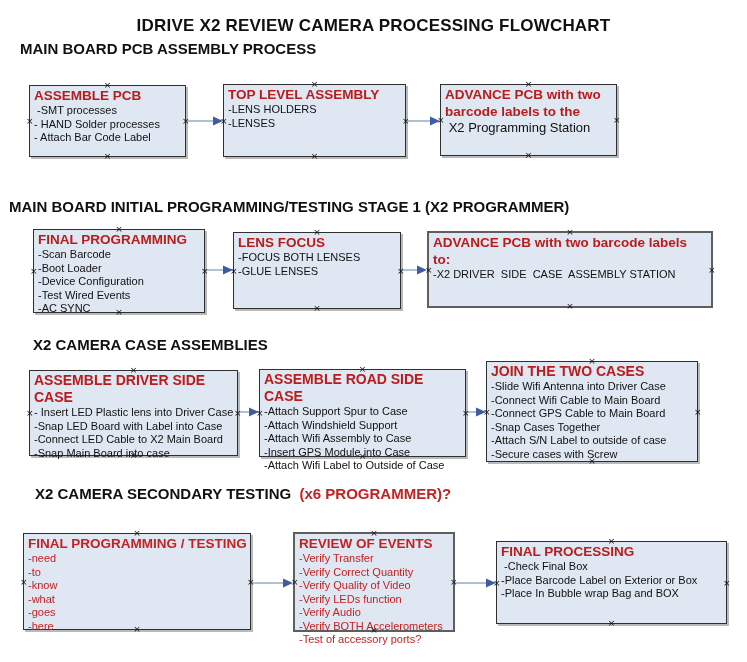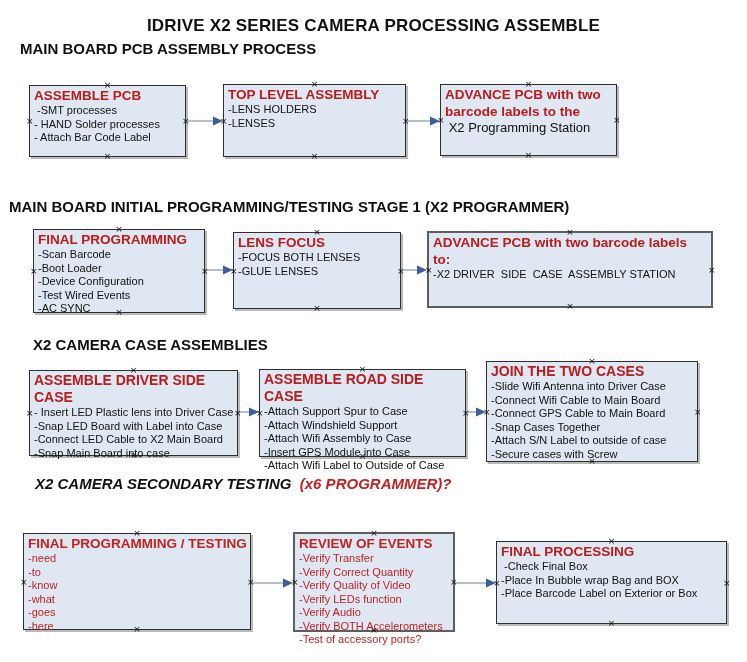--- a/index.html
+++ b/index.html
@@ -38,21 +38,21 @@
   .hb{bottom:-4px;left:50%;transform:translateX(-50%);}
   .hl{left:-4px;top:50%;transform:translateY(-50%);}
   .hr{right:-4.5px;top:50%;transform:translateY(-50%);}
   .arrow{position:absolute;overflow:visible;z-index:2;}
 </style>
 </head>
 <body>
 
 <div id="canvas">
 
-  <div class="main-title">IDRIVE X2  SERIES CAMERA PROCESSING ASSEMBLE</div>
+  <div class="main-title">IDRIVE X2  REVIEW CAMERA PROCESSING FLOWCHART</div>
 
   <div class="sec-heading" style="left:20px;top:40px;"><span>MAIN BOARD PCB ASSEMBLY PROCESS</span></div>
 
   <div class="box" style="left:29px;top:85px;width:157px;height:72px;">
     <span class="h ht">×</span>
     <span class="h hb">×</span>
     <span class="h hl">×</span>
     <span class="h hr">×</span>
     <div class="box-title">ASSEMBLE PCB</div>
     <div class="box-item"> -SMT processes</div>
@@ -177,21 +177,21 @@
     <span class="h hr">×</span>
     <div class="box-title">JOIN THE TWO CASES</div>
     <div class="box-item">-Slide Wifi Antenna into Driver Case</div>
     <div class="box-item">-Connect Wifi Cable to Main Board</div>
     <div class="box-item">-Connect GPS Cable to Main Board</div>
     <div class="box-item">-Snap Cases Together</div>
     <div class="box-item">-Attach S/N Label to outside of case</div>
     <div class="box-item">-Secure cases with Screw</div>
   </div>
 
-  <div class="sec-heading" style="left:35px;top:475px;font-style:italic;"><span>X2 CAMERA SECONDARY TESTING </span><span class="red"> (x6 PROGRAMMER)?</span></div>
+  <div class="sec-heading" style="left:35px;top:485px;"><span>X2 CAMERA SECONDARY TESTING </span><span class="red"> (x6 PROGRAMMER)?</span></div>
 
   <div class="box red-text" style="left:23px;top:533px;width:228px;height:97px;">
     <span class="h ht">×</span>
     <span class="h hb">×</span>
     <span class="h hl">×</span>
     <span class="h hr">×</span>
     <div class="box-title">FINAL PROGRAMMING / TESTING</div>
     <div class="box-item">-need</div>
     <div class="box-item">-to</div>
     <div class="box-item">-know</div>
@@ -225,17 +225,17 @@
     <polygon points="31,1.5 41,6 31,10.5" fill="#3f5c9e"></polygon>
   </svg>
 
   <div class="box" style="left:496px;top:541px;width:231px;height:83px;">
     <span class="h ht">×</span>
     <span class="h hb">×</span>
     <span class="h hl">×</span>
     <span class="h hr">×</span>
     <div class="box-title">FINAL PROCESSING</div>
     <div class="box-item"> -Check Final Box</div>
+    <div class="box-item">-Place Barcode Label on Exterior or Box</div>
     <div class="box-item">-Place In Bubble wrap Bag and BOX</div>
-    <div class="box-item">-Place Barcode Label on Exterior or Box</div>
   </div>
 
 </div>
 
 </body></html>

